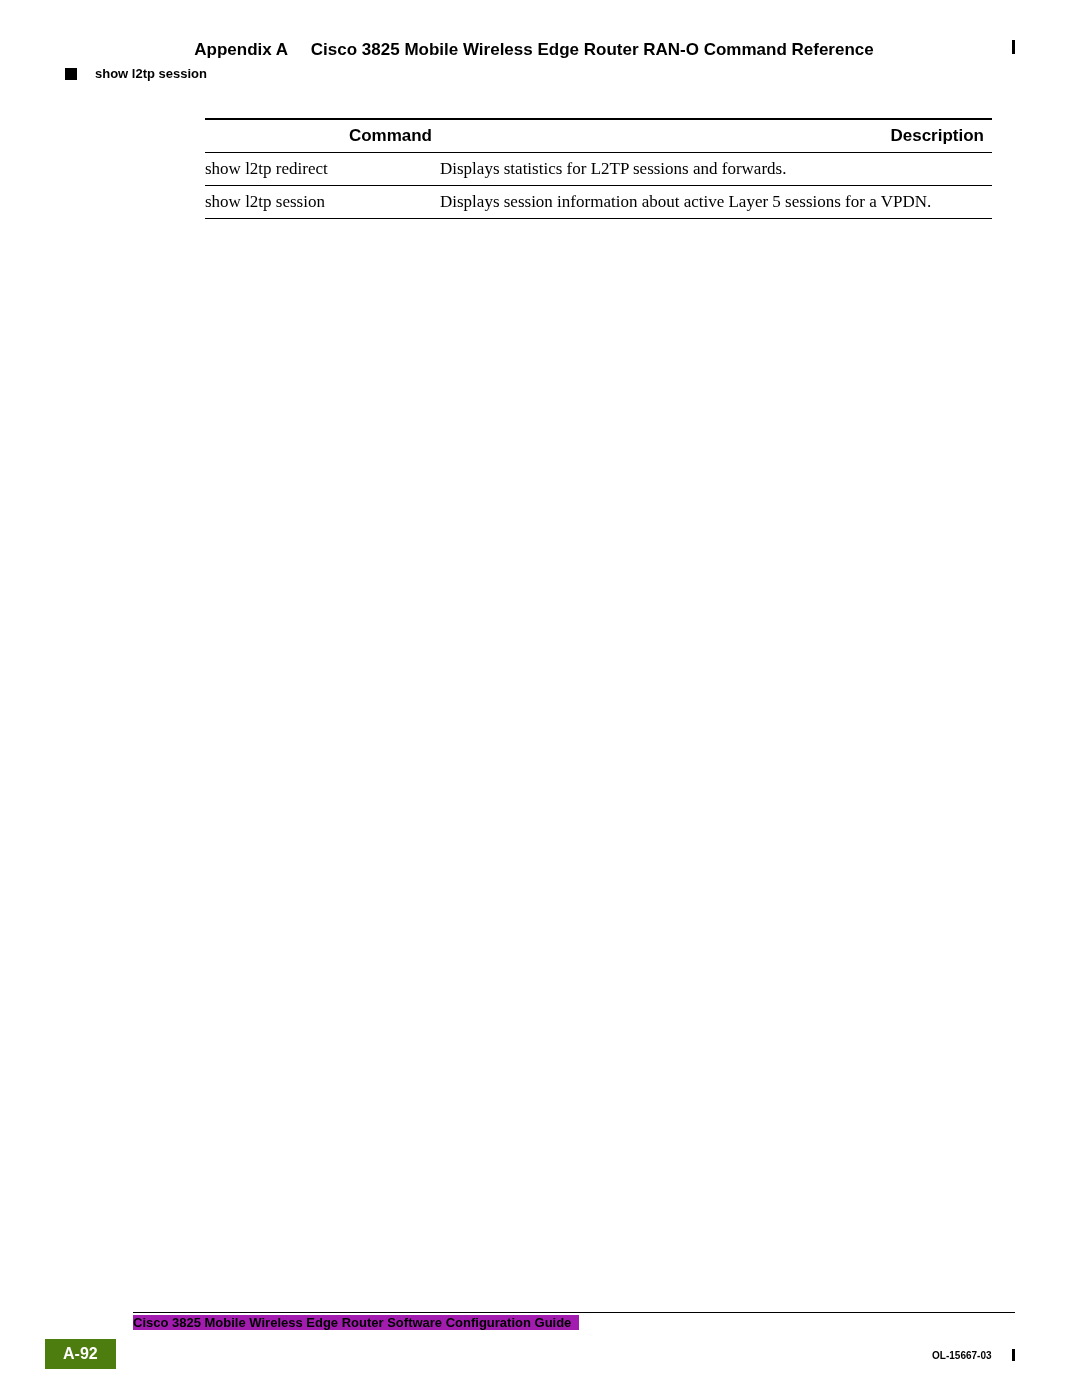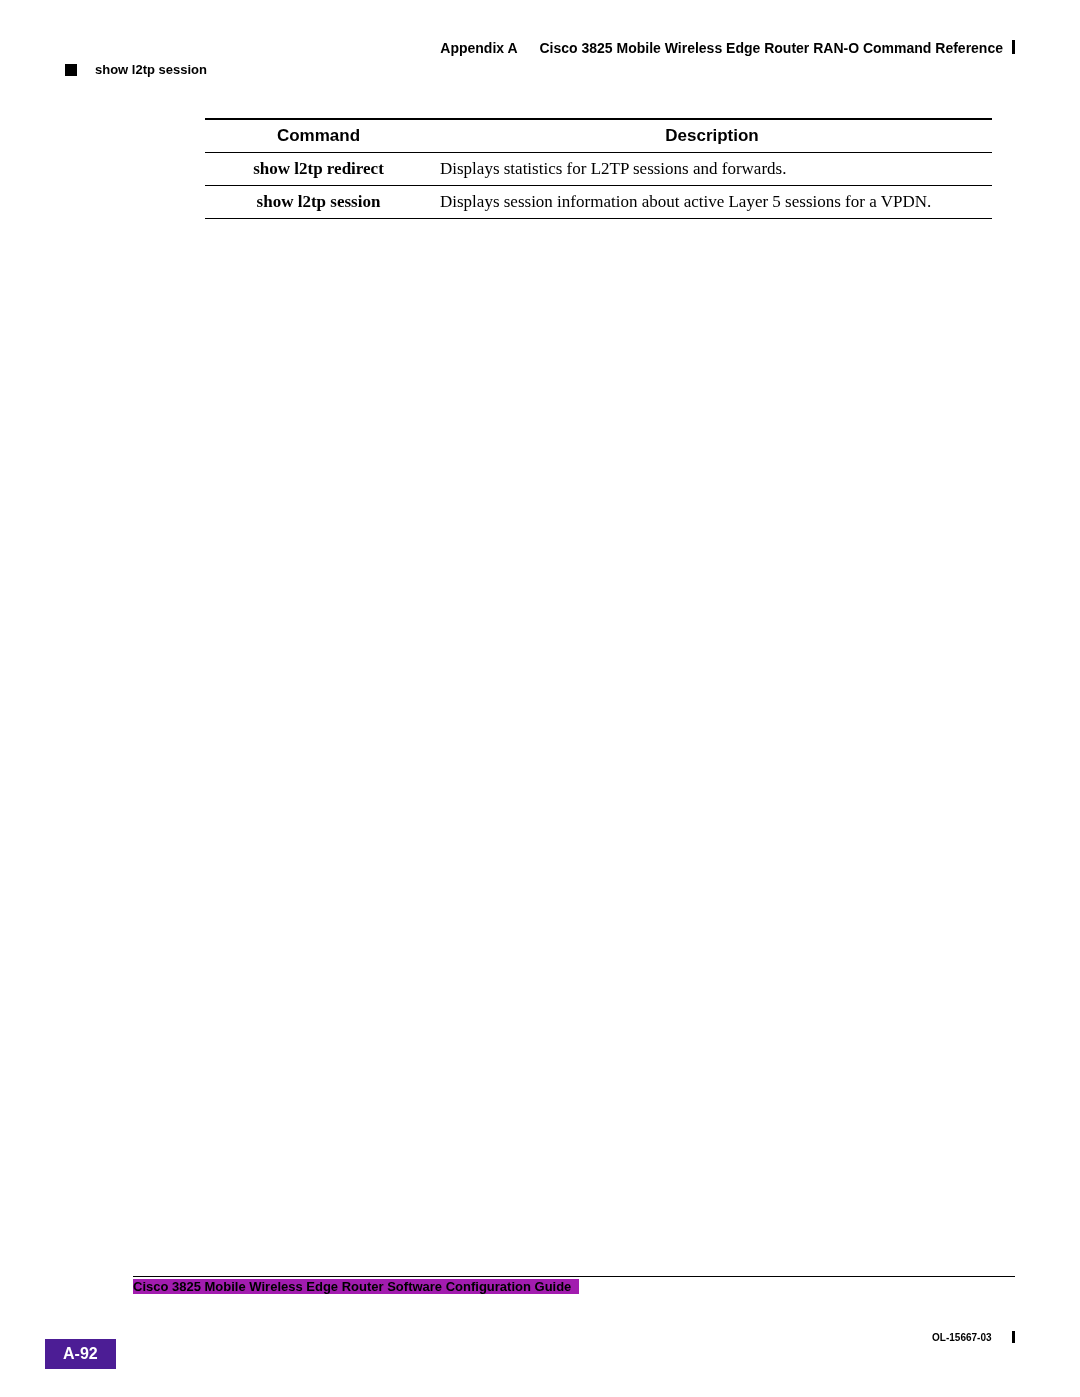--- a/index.html
+++ b/index.html
@@ -10,22 +10,22 @@
       font-family: Arial, Helvetica, sans-serif;
       position: relative;
     }
     .header {
       position: absolute;
       top: 40px;
       left: 65px;
       right: 65px;
     }
     .header-top {
-      text-align: right;
-      font-size: 14px;
+      text-align: center;
+      font-size: 17px;
       font-weight: bold;
       padding-right: 12px;
     }
     .header-appendix { margin-right: 18px; }
     .header-marker {
       position: absolute;
       right: 0;
       top: 0;
       width: 3px;
       height: 14px;
@@ -51,35 +51,35 @@
       top: 118px;
       left: 205px;
       right: 88px;
     }
     table {
       width: 100%;
       border-collapse: collapse;
     }
     thead tr { border-top: 2px solid black; border-bottom: 1px solid black; }
     th {
-      text-align: center;
+      text-align: right;
       font-weight: bold;
       font-size: 17px;
       padding: 6px 8px 6px 0;
     }
     th:first-child { width: 235px; }
     tbody tr { border-bottom: 1px solid black; }
     td {
       text-align: left;
       font-size: 17px;
       padding: 6px 8px 6px 0;
       vertical-align: top;
       font-family: Georgia, 'Times New Roman', serif;
     }
-    td.cmd { font-weight: bold; text-align: center; }
+    td.cmd { font-weight: normal; }
     .footer {
       position: absolute;
       bottom: 28px;
       left: 45px;
       right: 65px;
     }
     .footer-line {
       border-top: 1px solid black;
       margin-left: 88px;
       margin-bottom: 0;
@@ -93,26 +93,25 @@
       display: inline-block;
       padding-right: 8px;
     }
     .footer-bottom {
       display: flex;
       justify-content: space-between;
       align-items: center;
       margin-top: 8px;
     }
     .page-badge {
-      background: #4c1d95;
+      background: #4d7c0f;
       color: white;
       font-weight: bold;
       font-size: 16px;
       padding: 6px 18px;
-      margin-top: 36px;
     }
     .doc-id {
       font-size: 10px;
       font-weight: bold;
       padding-right: 10px;
     }
     .footer-marker {
       display: inline-block;
       width: 3px;
       height: 12px;

